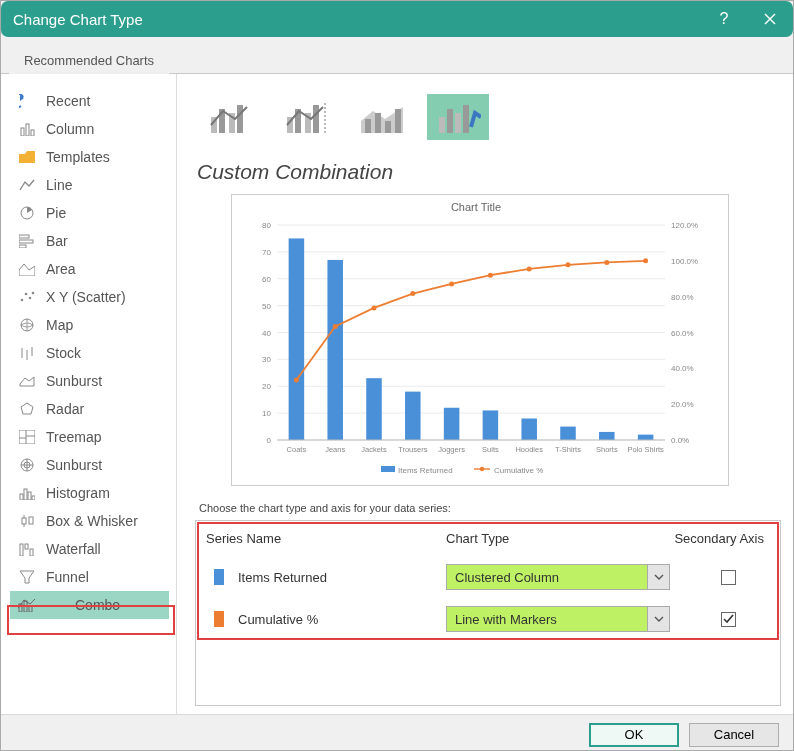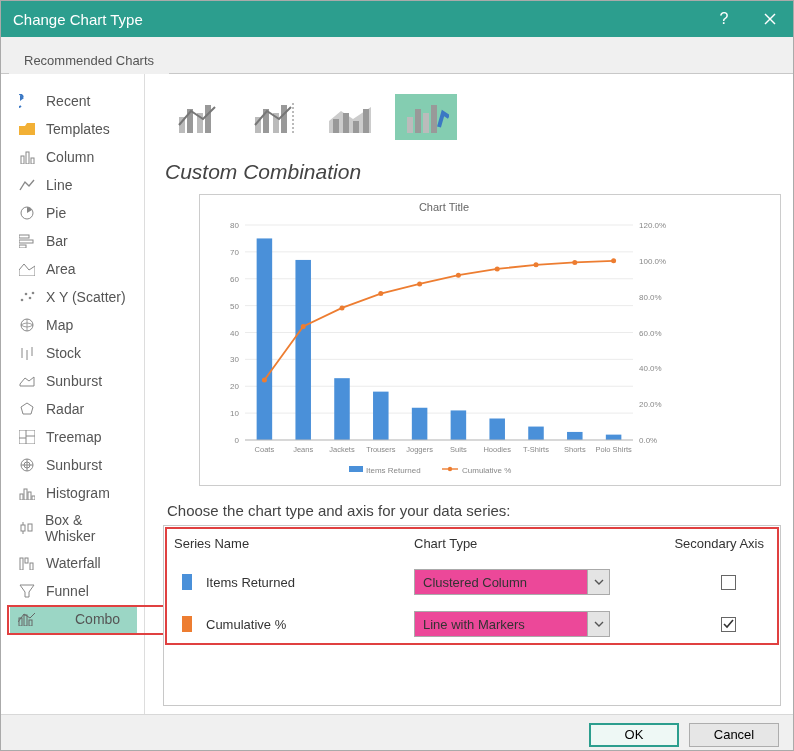--- a/index.html
+++ b/index.html
@@ -14,20 +14,21 @@
     border: 1px solid #aaa;
   }
   .titlebar {
     background: #2c9e8e;
     height: 36px;
     display: flex;
     align-items: center;
     padding: 0 0 0 12px;
     color: #fff;
     font-size: 15px;
+    border-radius: 7px;
   }
   .titlebar .spacer { flex: 1; }
   .titlebar .tb-btn {
     width: 46px; height: 36px;
     display: flex; align-items: center; justify-content: center;
     color: #fff; font-size: 16px;
   }
   .tabbar {
     display: flex;
     padding: 8px 8px 0 8px;
@@ -108,25 +109,25 @@
   .section-title {
     font-size: 21px;
     color: #444;
     padding: 2px 0 10px 2px;
     font-style: italic;
   }
   .chart-preview {
     border: 1px solid #ccc;
     margin-left: 36px;
     margin-bottom: 12px;
-    width: 582px;
+    width: 498px;
   }
   .chart-preview svg { display: block; }
   .choose-label {
-    font-size: 15px;
+    font-size: 11px;
     color: #444;
     padding: 4px 0 6px 4px;
   }
   .series-box {
     border: 1px solid #c8c8c8;
     background: #fff;
     flex: 1;
     position: relative;
     padding: 8px 10px;
   }
@@ -154,22 +155,22 @@
   .swatch {
     width: 10px; height: 16px;
     margin-left: 8px; margin-right: 14px;
   }
   .series-row .nm { width: 208px; font-size: 13px; }
   .dropdown {
     display: flex;
     align-items: center;
     border: 1px solid #aaa;
     height: 26px;
-    width: 196px;
-    background: #ec4899;
+    width: 224px;
+    background: #bef264;
   }
   .dropdown .dd-label { flex: 1; padding: 0 8px; font-size: 13px; }
   .dropdown .dd-btn {
     width: 22px; height: 100%;
     background: #e4e4e4;
     border-left: 1px solid #aaa;
     display: flex; align-items: center; justify-content: center;
   }
   .chk {
     width: 15px; height: 15px;
@@ -226,35 +227,35 @@
         <span class="ic">
             <svg width="16" height="14" viewBox="0 0 16 14">
               <path d="M2 12 A7 7 0 1 1 4 3" fill="none" stroke="#3b78c4" stroke-width="2"></path>
               <polygon points="1,1 5,4 1,7" fill="#3b78c4"></polygon>
             </svg>
           </span>
         <span>Recent</span>
       </div>
       <div class="side-item">
         <span class="ic">
-            <svg width="16" height="12" viewBox="0 0 16 12">
-              <path d="M0 12 L0 3 L6 3 L8 0 L16 0 L16 12 Z" fill="#f2b035"></path>
-            </svg>
-          </span>
-        <span>Templates</span>
-      </div>
-      <div class="side-item">
-        <span class="ic">
             <svg width="16" height="14" viewBox="0 0 16 14">
               <rect x="2" y="6" width="3" height="8" fill="none" stroke="#888"></rect>
               <rect x="7" y="2" width="3" height="12" fill="none" stroke="#888"></rect>
               <rect x="12" y="8" width="3" height="6" fill="none" stroke="#888"></rect>
             </svg>
           </span>
         <span>Column</span>
+      </div>
+      <div class="side-item">
+        <span class="ic">
+            <svg width="16" height="12" viewBox="0 0 16 12">
+              <path d="M0 12 L0 3 L6 3 L8 0 L16 0 L16 12 Z" fill="#f2b035"></path>
+            </svg>
+          </span>
+        <span>Templates</span>
       </div>
       <div class="side-item">
         <span class="ic">
             <svg width="16" height="14" viewBox="0 0 16 14">
               <polyline points="1,12 6,4 10,8 15,2" fill="none" stroke="#888" stroke-width="1.4"></polyline>
             </svg>
           </span>
         <span>Line</span>
       </div>
       <div class="side-item">

